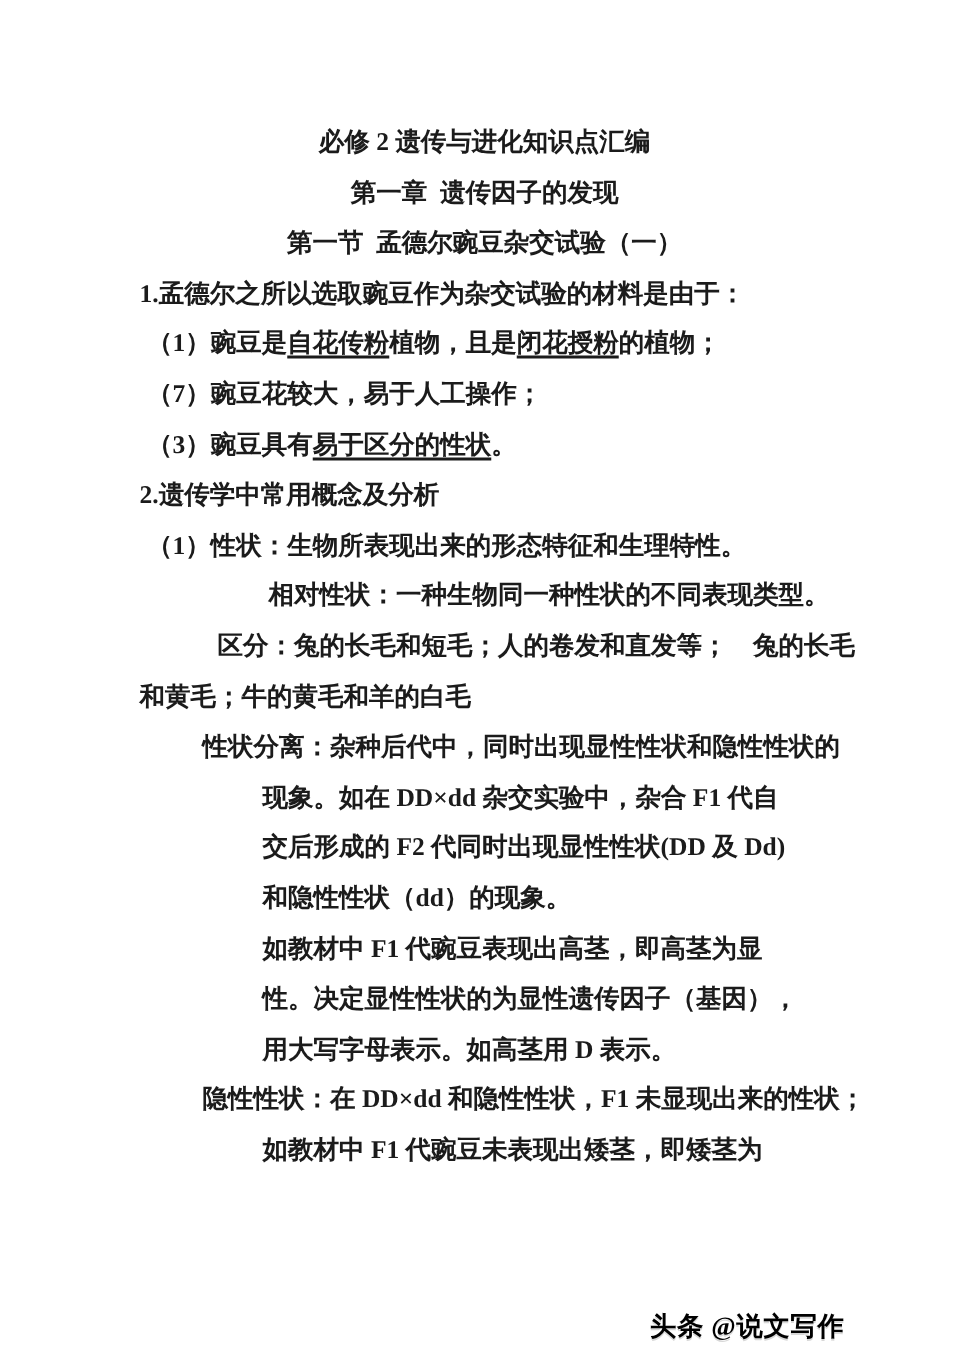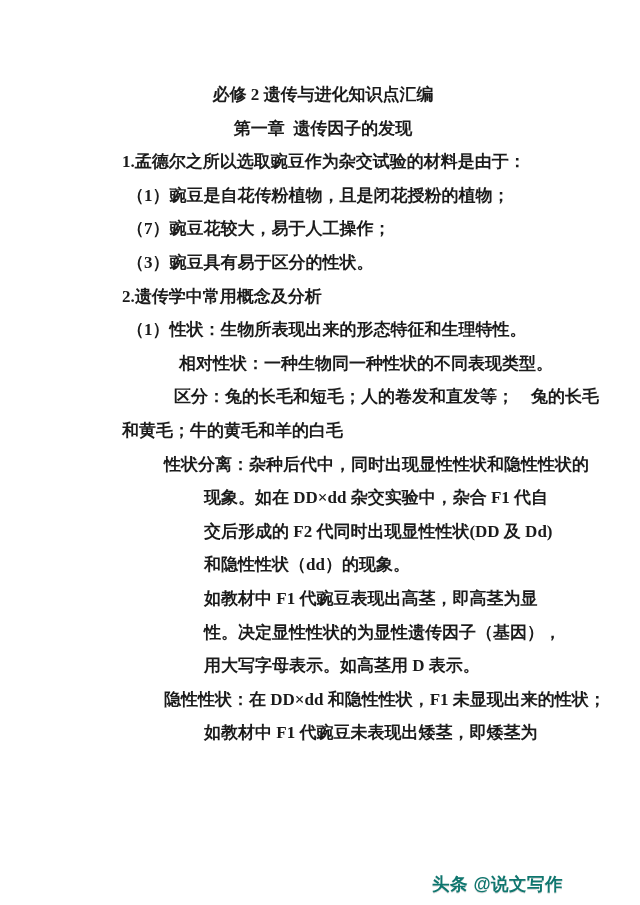--- a/index.html
+++ b/index.html
@@ -31,51 +31,52 @@
   }
   .heading {
     margin: 0;
     line-height: 33.6px;
     text-align: center;
     white-space: pre;
   }
   .line {
     line-height: 33.6px;
     white-space: pre;
-    margin-left: 29px;
   }
   .ind-0 { padding-left: 0; }
   .ind-1 { padding-left: 5px; }
   .ind-2 { padding-left: 42px; text-align: right; }
   .ind-3 { padding-left: 52px; }
   .ind-4 { padding-left: 82px; }
   .u {
+    text-decoration: underline;
     text-underline-offset: 3px;
     text-decoration-thickness: 1.5px;
   }
   .watermark {
     position: absolute;
     right: 13px;
     bottom: 9px;
-    font-family: Liberation Sans, sans-serif;
+    font-family: Liberation Serif, serif;
     font-weight: 700;
     font-size: 17.5px;
     letter-spacing: 0.5px;
-    color: #0f766e;
+    color: #000000;
     text-shadow: -1px -1px 0 #ffffff, 0 1px 0 #d8d8d8;
     white-space: pre;
   }
 </style>
 </head>
 <body>
 
 <div class="page">
   <div class="content">
     <p class="heading">必修 2 遗传与进化知识点汇编</p>
     <p class="heading">第一章  遗传因子的发现</p>
+    <p class="heading">第一节  孟德尔豌豆杂交试验（一）</p>
     <div id="doc-body">
         <div class="line ind-0"><span>1.孟德尔之所以选取豌豆作为杂交试验的材料是由于：</span></div>
         <div class="line ind-1"><span>（1）豌豆是</span><span class="u">自花传粉</span><span>植物，且是</span><span class="u">闭花授粉</span><span>的植物；</span></div>
         <div class="line ind-1"><span>（7）豌豆花较大，易于人工操作；</span></div>
         <div class="line ind-1"><span>（3）豌豆具有</span><span class="u">易于区分的性状</span><span>。</span></div>
         <div class="line ind-0"><span>2.遗传学中常用概念及分析</span></div>
         <div class="line ind-1"><span>（1）性状：生物所表现出来的形态特征和生理特性。</span></div>
         <div class="line ind-2"><span>相对性状：一种生物同一种性状的不同表现类型。</span></div>
         <div class="line ind-3"><span>区分：兔的长毛和短毛；人的卷发和直发等；　兔的长毛</span></div>
         <div class="line ind-0"><span>和黄毛；牛的黄毛和羊的白毛</span></div>

